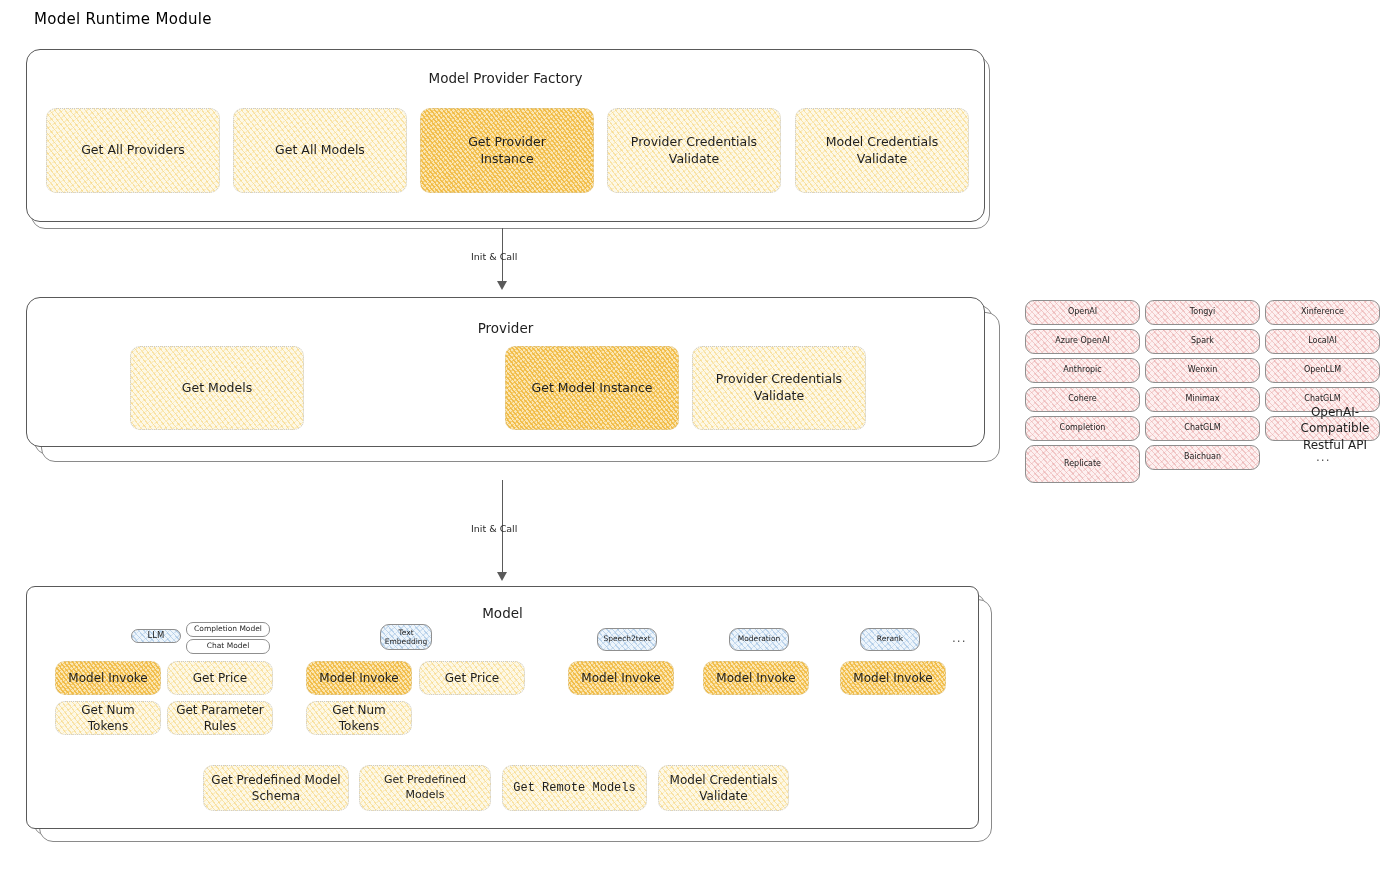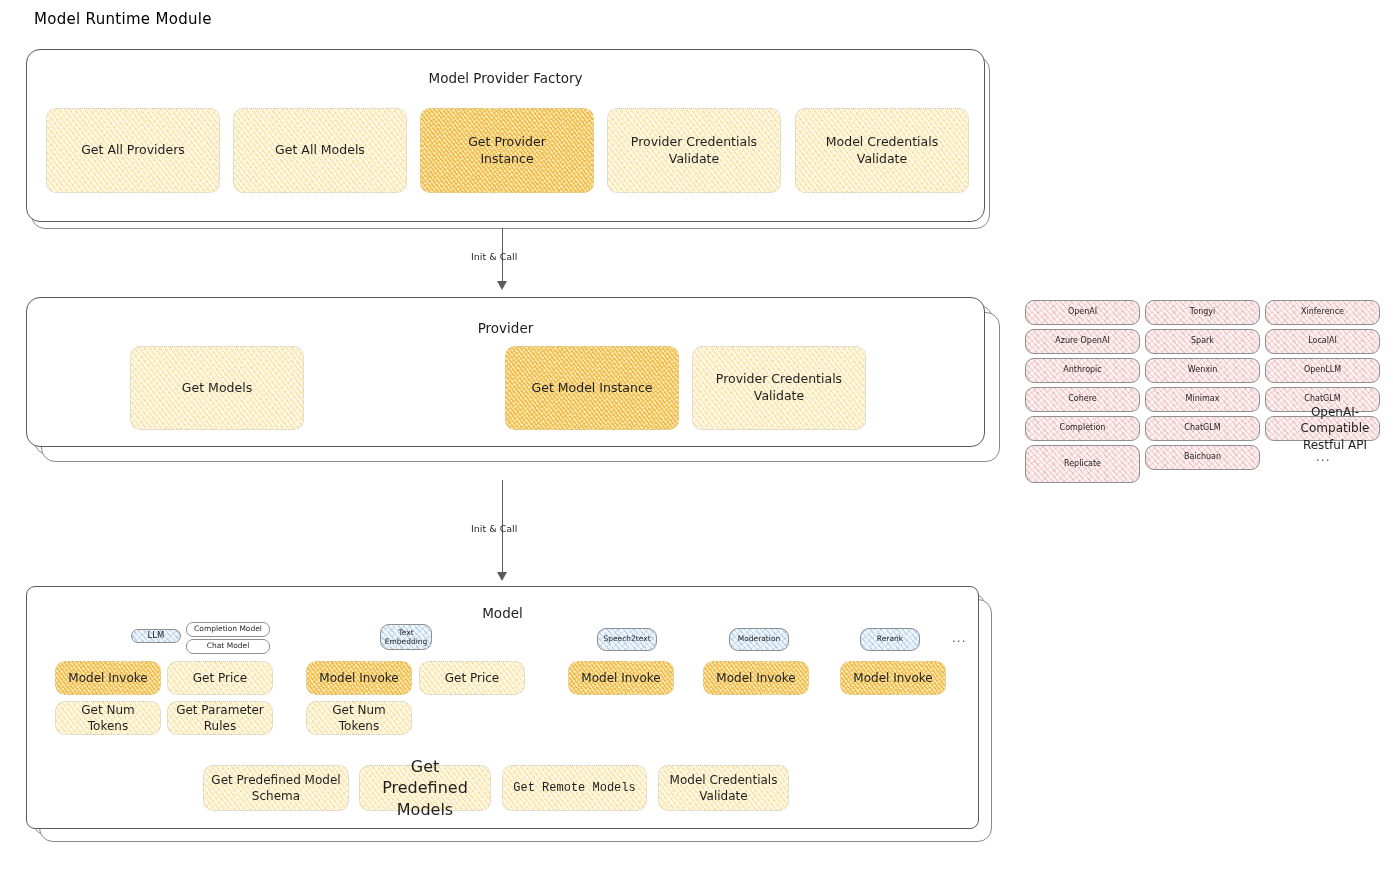--- a/index.html
+++ b/index.html
@@ -293,21 +293,21 @@
     <div class="box fill-dark hand" style="left:813px;top:74px;width:106px;height:34px;font-size:12px;">
       <span>Model Invoke</span>
     </div>
 
     <div class="ellipsis hand" style="left:925px;top:44px;">...</div>
 
     <div class="box fill-light hand" style="left:176px;top:178px;width:146px;height:46px;font-size:12px;white-space:pre-line;">
       <span>Get Predefined Model
 Schema</span>
     </div>
-    <div class="box fill-light hand" style="left:332px;top:178px;width:132px;height:46px;font-size:16px;white-space:pre-line;">
+    <div class="box fill-light hand" style="left:332px;top:178px;width:132px;height:46px;font-size:11px;white-space:pre-line;">
       <span>Get Predefined
 Models</span>
     </div>
     <div class="box fill-light hand" style="left:475px;top:178px;width:145px;height:46px;font-size:12px;font-family:Liberation Mono, monospace;">
       <span>Get Remote Models</span>
     </div>
     <div class="box fill-light hand" style="left:631px;top:178px;width:131px;height:46px;font-size:12px;white-space:pre-line;">
       <span>Model Credentials
 Validate</span>
     </div>

